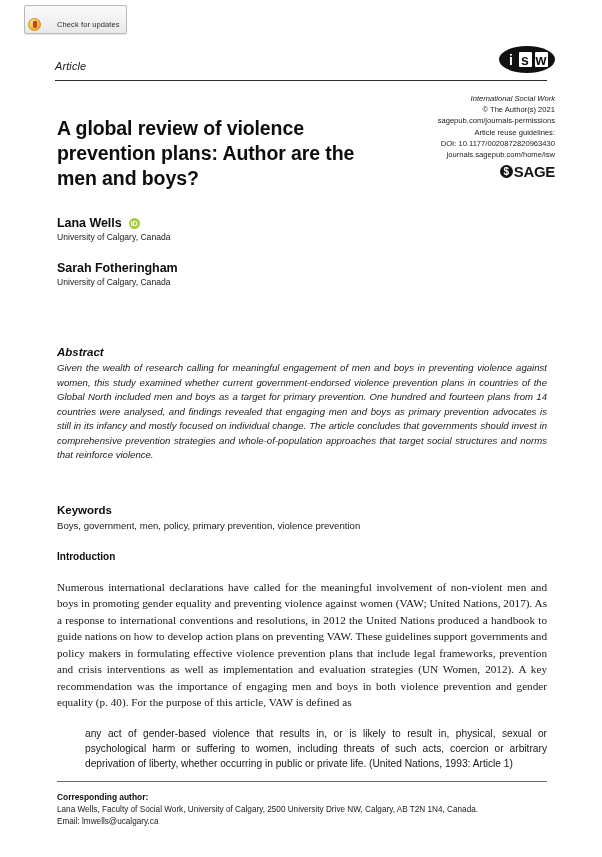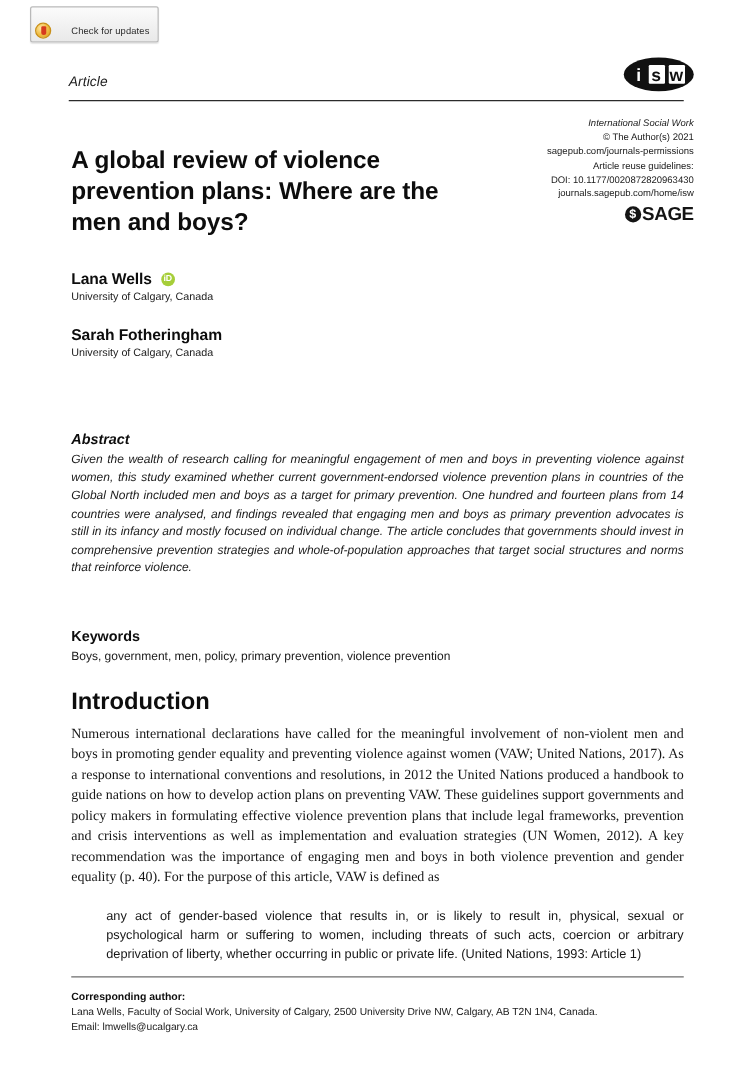--- a/index.html
+++ b/index.html
@@ -234,21 +234,21 @@
   }
   .abstract { top: 346px; font-style: italic; }
   .keywords { top: 504px; }
 
   
   .intro-heading {
     position: absolute;
     left: 57px;
     top: 551px;
     font-family: "Liberation Sans", sans-serif;
-    font-size: 19px;
+    font-size: 10px;
     font-weight: bold;
     color: #0d0d0d;
   }
   .intro-body {
     position: absolute;
     left: 57px;
     top: 579px;
     width: 490px;
     font-family: "Liberation Serif", serif;
     font-size: 11.2px;
@@ -319,21 +319,21 @@
     <div>sagepub.com/journals-permissions</div>
     <div>Article reuse guidelines:</div>
     <div>DOI: 10.1177/0020872820963430</div>
     <div>journals.sagepub.com/home/isw</div>
     <div class="sage-logo">
       <span class="sage-mark">$</span>
       <span class="sage-word">SAGE</span>
     </div>
   </div>
 
-  <h1 class="title">A global review of violence prevention plans: Where are the men and boys?</h1>
+  <h1 class="title">A global review of violence prevention plans: Author are the men and boys?</h1>
 
   <div class="authors">
     <div class="author-block">
       <div class="author-name-row">
         <span class="author-name">Lana Wells</span>
         <span class="orcid">iD</span>
       </div>
       <div class="author-affil">University of Calgary, Canada</div>
     </div>
     <div class="author-block">

